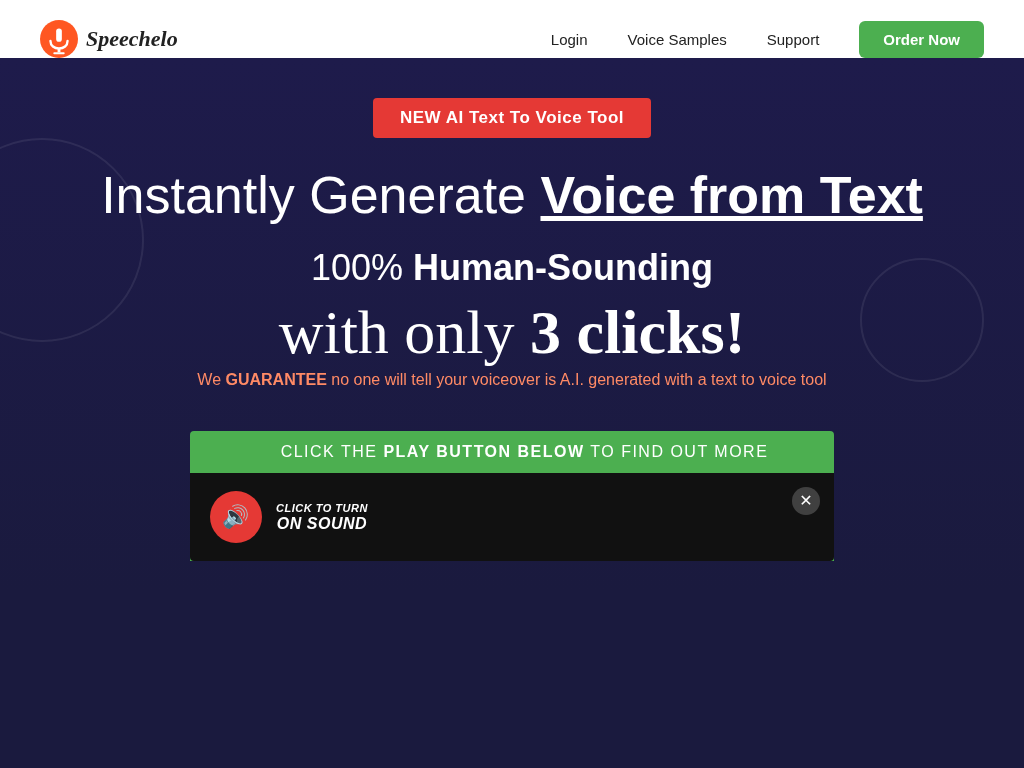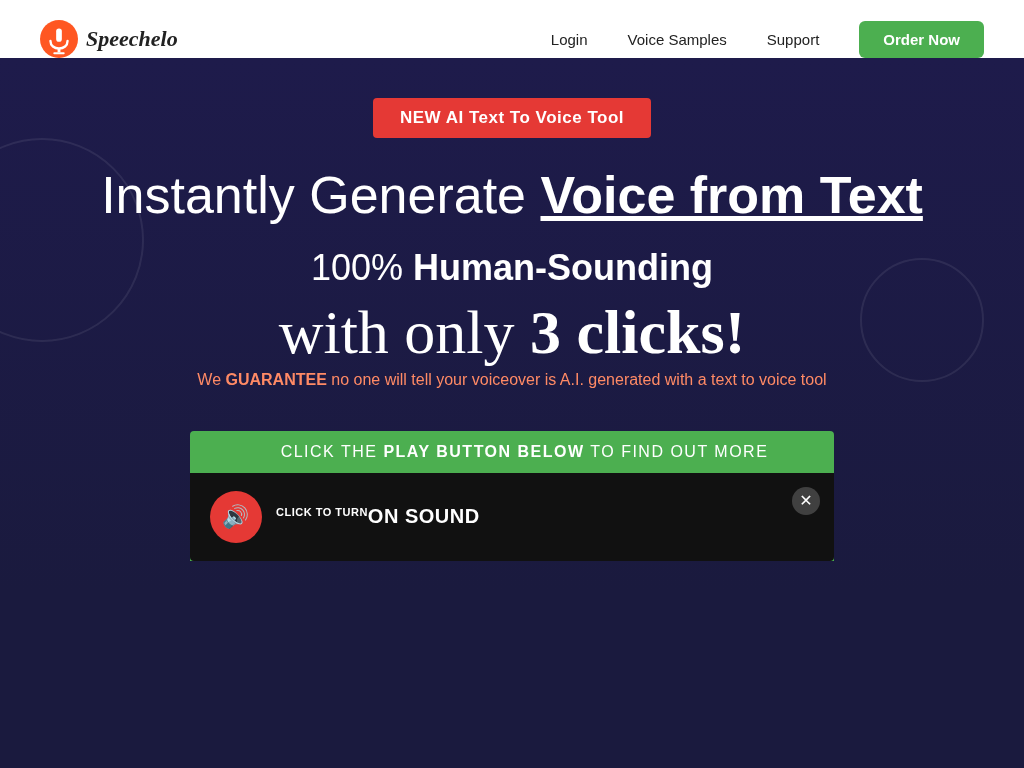--- a/index.html
+++ b/index.html
@@ -210,35 +210,36 @@
       cursor: pointer;
     }
 
     .sound-icon {
       color: white;
       font-size: 22px;
     }
 
     .click-to-sound {
       display: flex;
-      flex-direction: row;
+      flex-direction: column;
       margin-left: 14px;
+      font-style: italic;
     }
 
     .click-to-sound .click-text {
       color: white;
       font-size: 11px;
       font-weight: 700;
       letter-spacing: 0.5px;
       line-height: 1.3;
     }
 
     .click-to-sound .on-sound {
       color: white;
-      font-size: 20px;
+      font-size: 16px;
       font-weight: 900;
       letter-spacing: 0.5px;
     }
 
     .close-btn {
       position: absolute;
       right: 14px;
       top: 14px;
       background: rgba(255,255,255,0.2);
       border: none;

